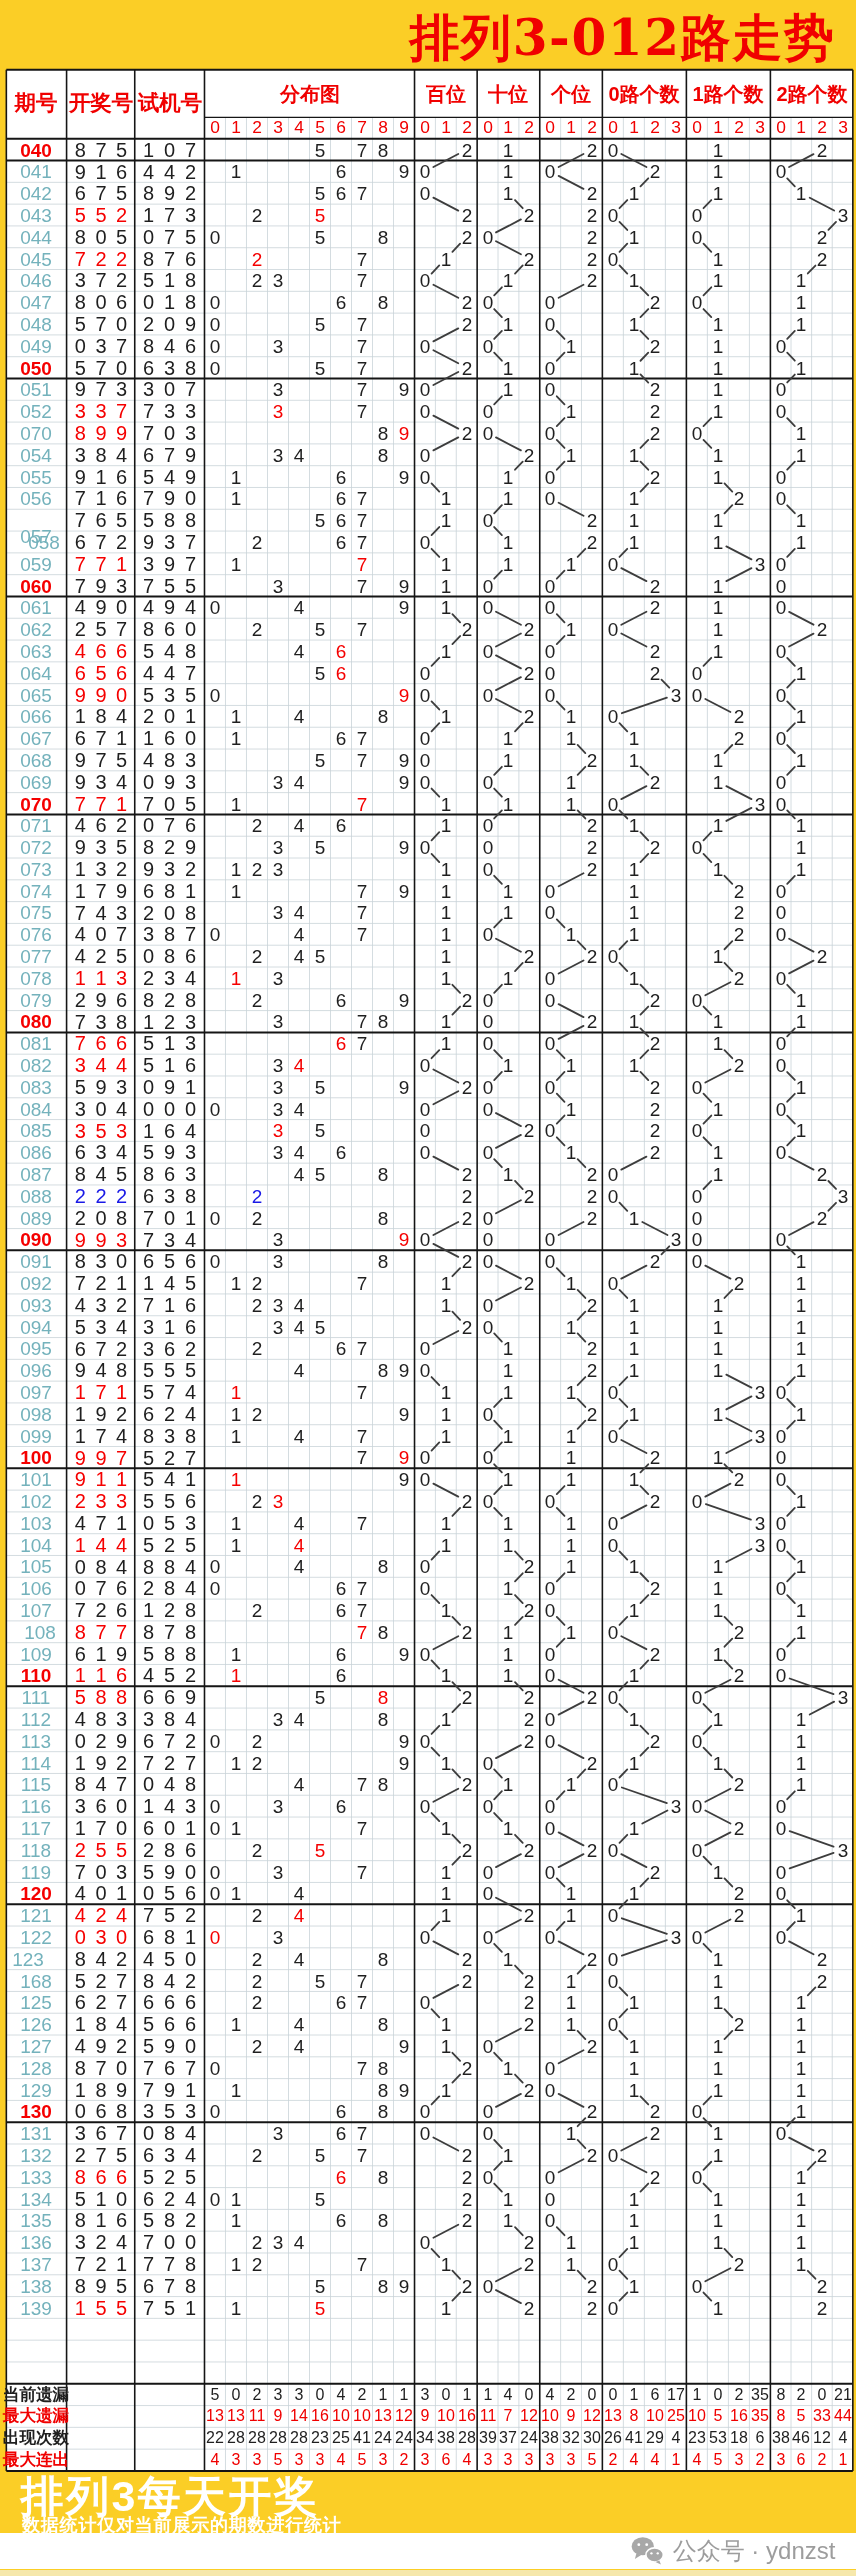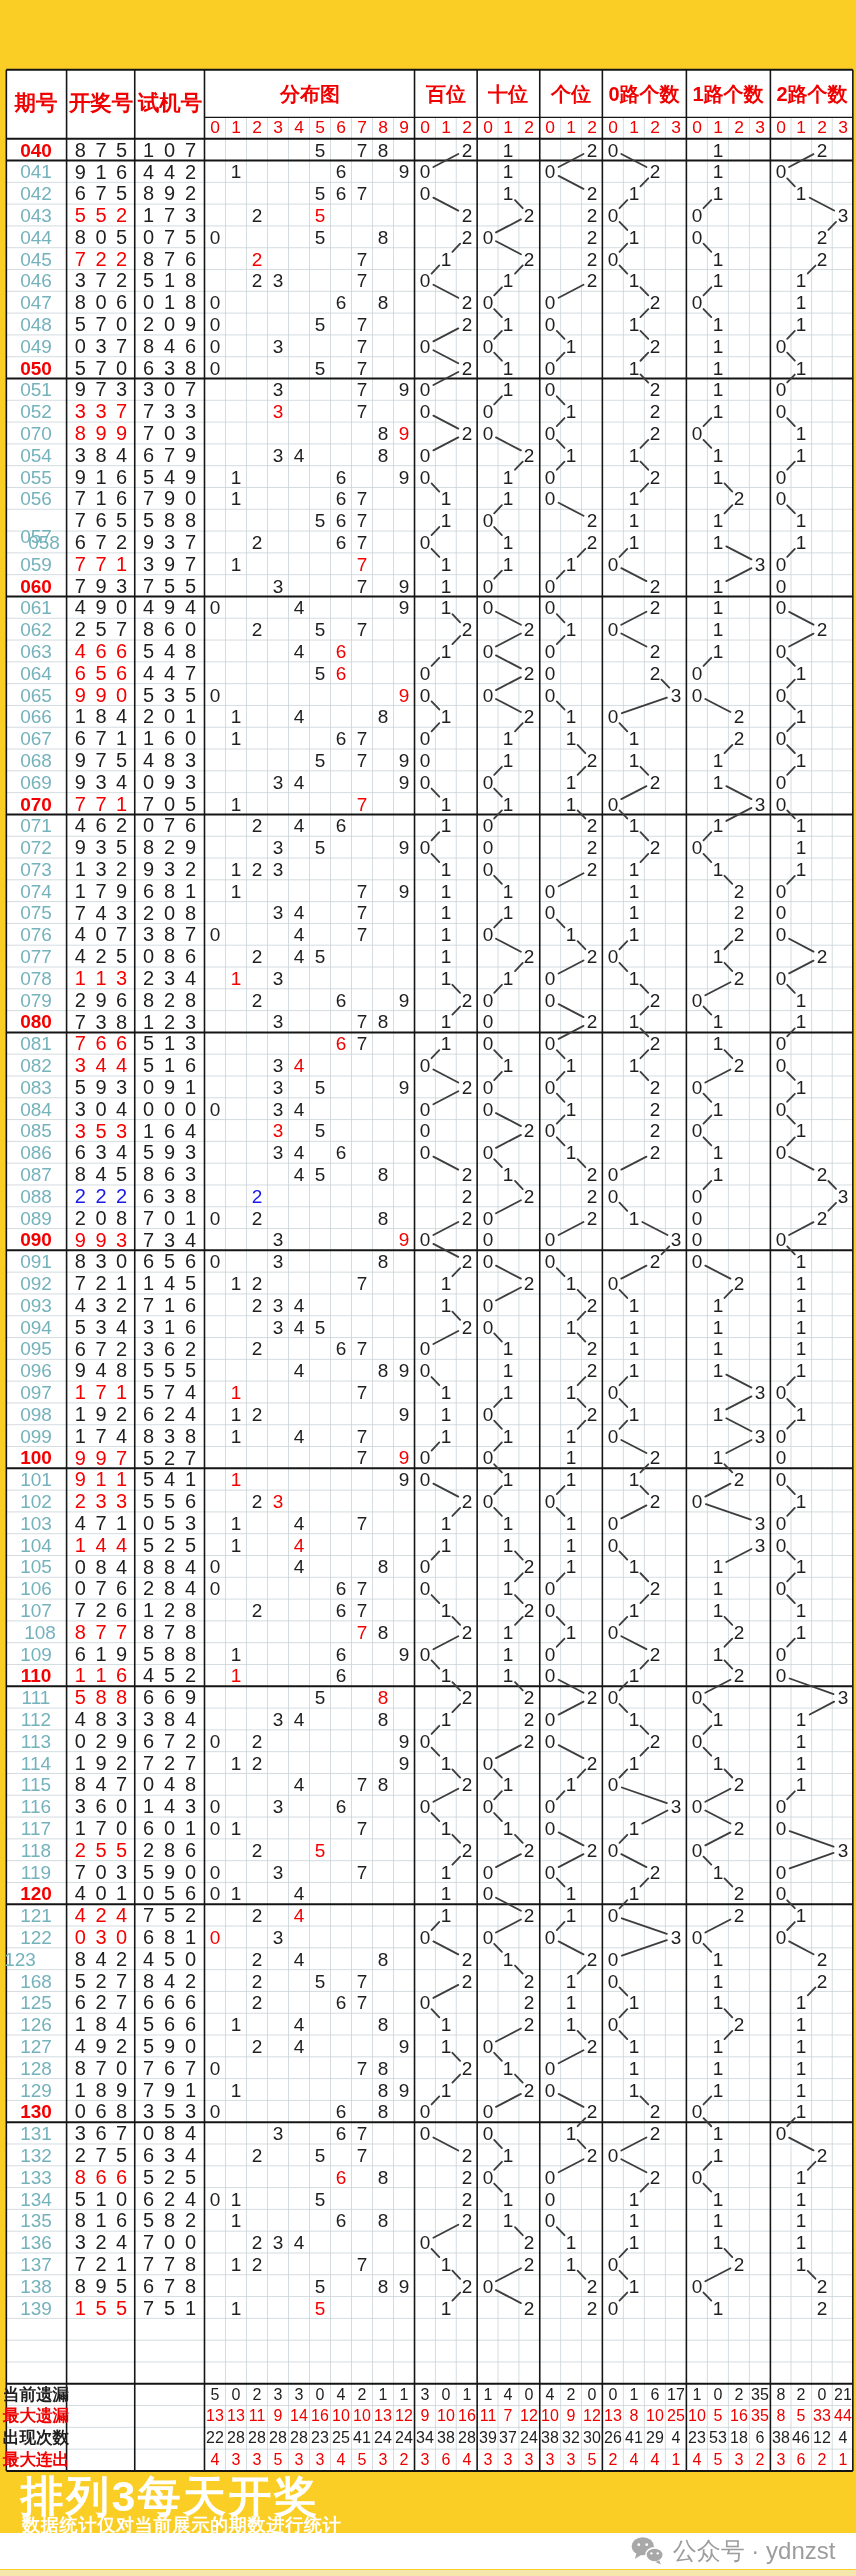--- a/index.html
+++ b/index.html
@@ -36,20 +36,21 @@
   .account{position:absolute;right:20.6px;top:2535px;display:flex;align-items:center;gap:8px;
         color:var(--gray,#9D9D9D);font-size:24px;}
   .bottom-strip{position:absolute;left:0;top:2570px;width:856px;height:6.3px;background:#F6E8AC;}
 </style>
 </head>
 <body>
 
 <div class="page" style="--yellow: #FBCE26; --red2: #F00000; --red: #F50000; --blue: #1A1AE6; --teal: #74B2BC; --ink: #1F1F1F; --gray: #9D9D9D;">
 
 
+  <div class="page-title">排列3-012路走势</div>
 
   <div id="table">
       <svg width="856" height="2576" viewBox="0 0 1080 3250">
         <rect x="8" y="88" width="1068" height="3029.5" fill="#ffffff"></rect>
         <line x1="284.5" y1="148" x2="284.5" y2="3117.5" stroke="#C8D2D8" stroke-width="1"></line>
         <line x1="311" y1="148" x2="311" y2="3117.5" stroke="#C8D2D8" stroke-width="1"></line>
         <line x1="337.5" y1="148" x2="337.5" y2="3117.5" stroke="#C8D2D8" stroke-width="1"></line>
         <line x1="364" y1="148" x2="364" y2="3117.5" stroke="#C8D2D8" stroke-width="1"></line>
         <line x1="390.5" y1="148" x2="390.5" y2="3117.5" stroke="#C8D2D8" stroke-width="1"></line>
         <line x1="417" y1="148" x2="417" y2="3117.5" stroke="#C8D2D8" stroke-width="1"></line>
@@ -2247,21 +2248,21 @@
         <span>1</span>
       </div>
       <span class="c dg nr" style="left:215px;top:1937px">0</span>
       <span class="c dg nb" style="left:278px;top:1937px">3</span>
       <span class="c dg nb" style="left:425px;top:1937px">0</span>
       <span class="c dg nb" style="left:488px;top:1937px">0</span>
       <span class="c dg nb" style="left:550px;top:1937px">0</span>
       <span class="c dg nb" style="left:676px;top:1937px">3</span>
       <span class="c dg nb" style="left:697px;top:1937px">0</span>
       <span class="c dg nb" style="left:781px;top:1937px">0</span>
-      <span class="c pd pt" style="left:20px;top:1959px">123</span>
+      <span class="c pd pt" style="left:28px;top:1959px">123</span>
       <div class="triple3 nb" style="left:70px;top:1948px;width:62px;height:22px">
         <span>8</span>
         <span>4</span>
         <span>2</span>
       </div>
       <div class="triple3 nb" style="left:138px;top:1948px;width:63px;height:22px">
         <span>4</span>
         <span>5</span>
         <span>0</span>
       </div>

